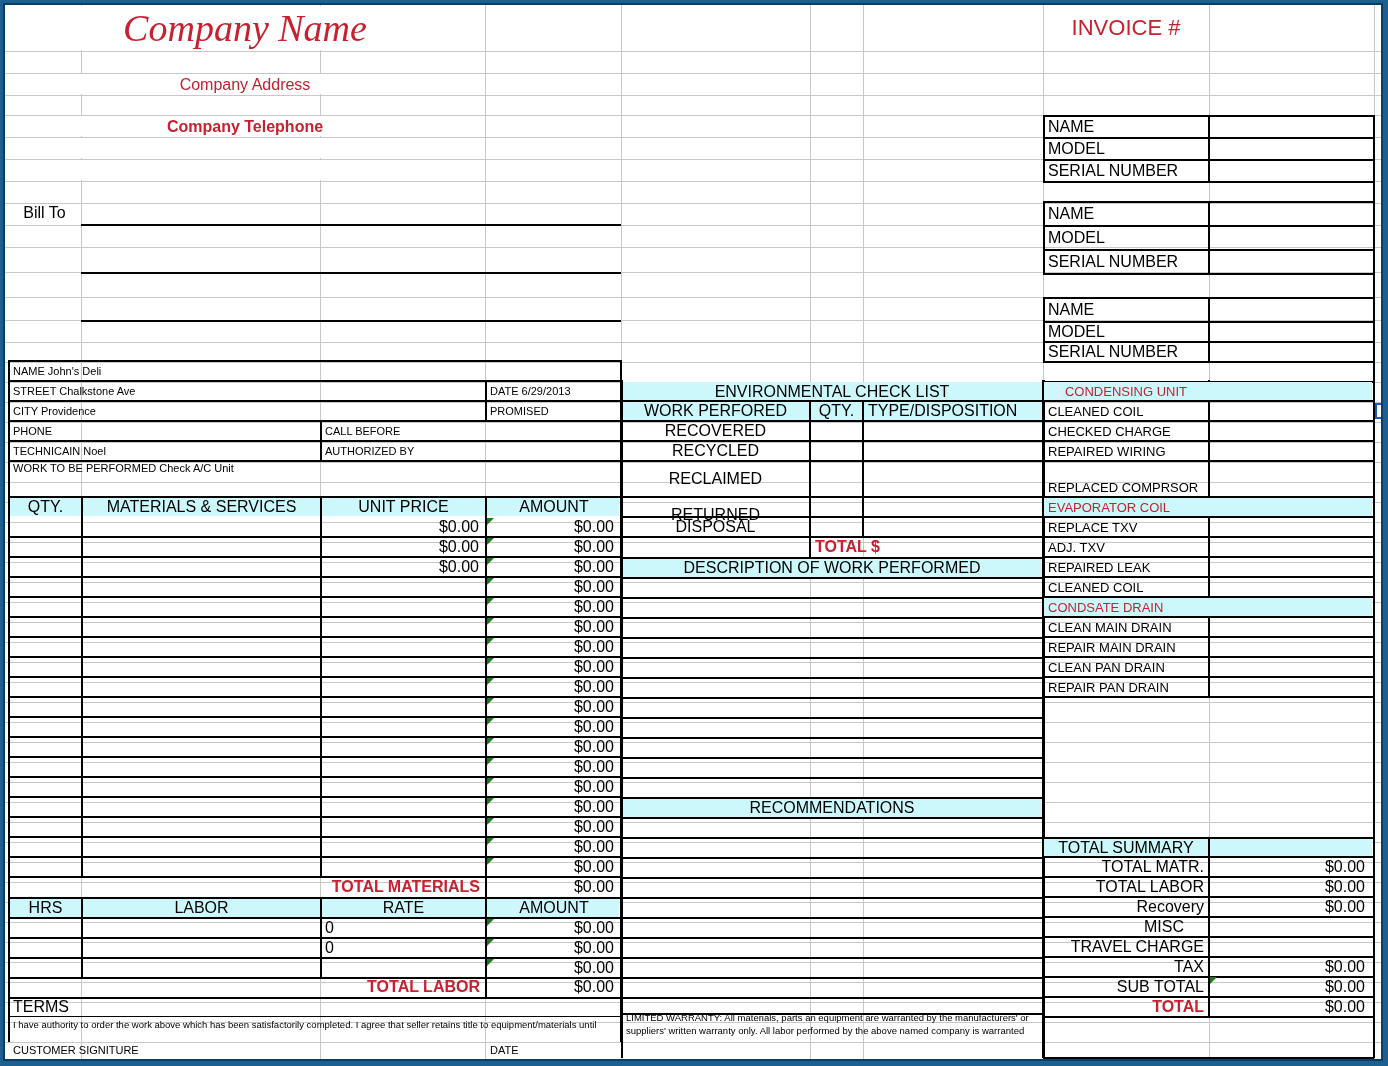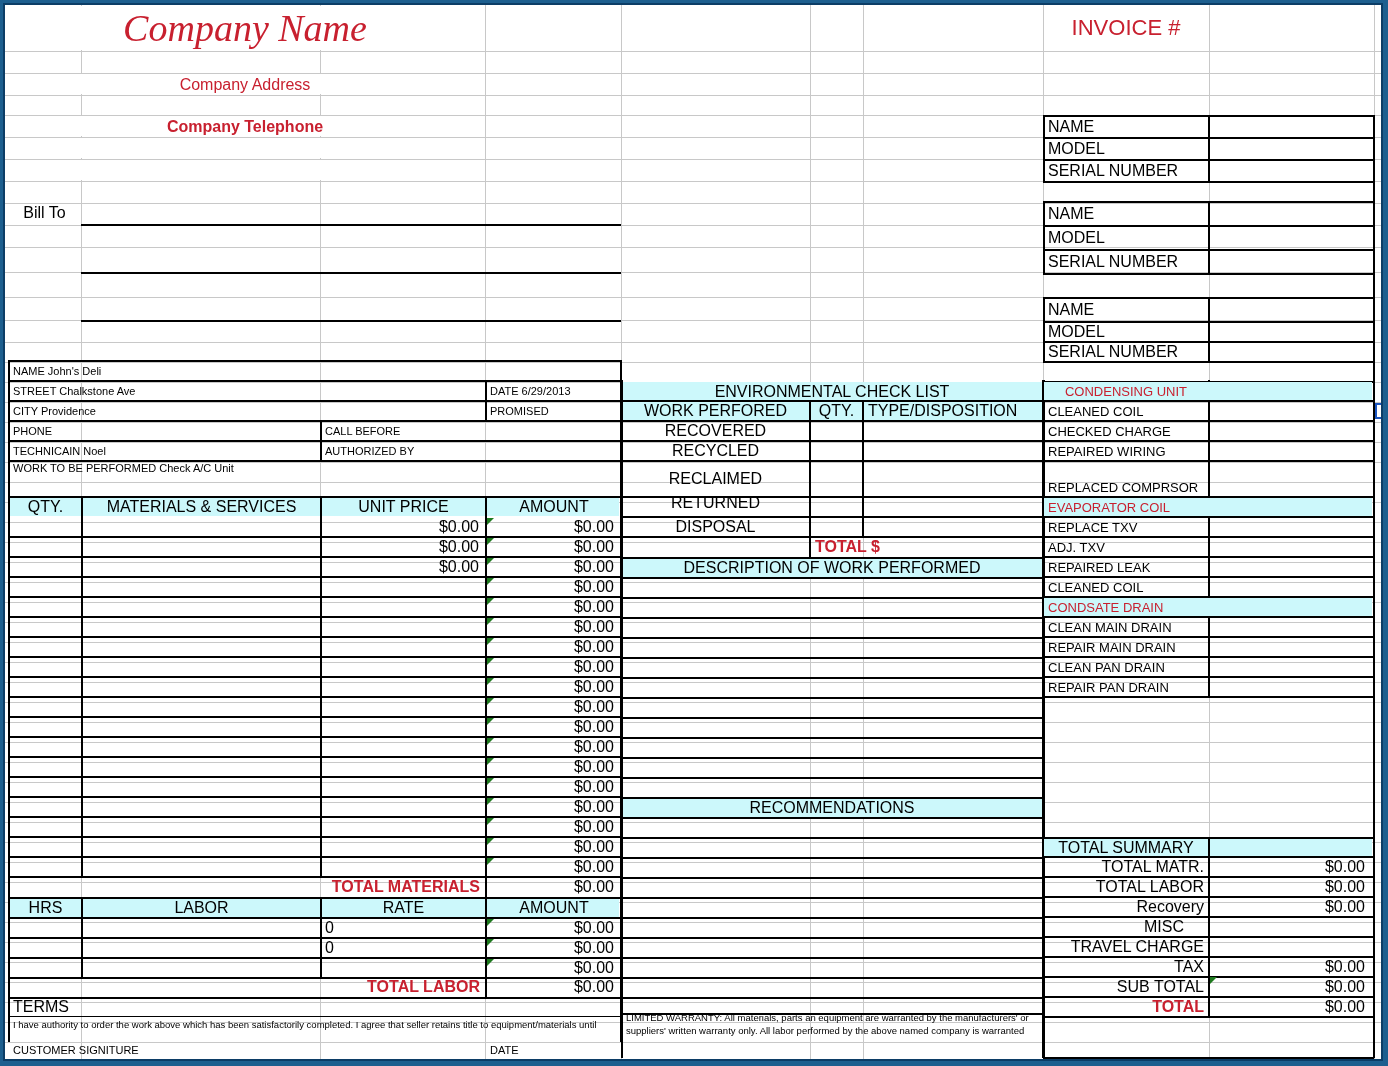--- a/index.html
+++ b/index.html
@@ -342,21 +342,21 @@
       <div class="abs" style="left: 860px; top: 416px; width: 176px; height: 19px;"></div>
       <div class="bk" style="left: 616px; top: 435px; width: 422px; height: 2px;"></div>
       <div class="cell c f16" style="left: 617px; top: 436px; width: 187px; height: 19px;">RECYCLED</div>
       <div class="abs" style="left: 807px; top: 436px; width: 50px; height: 19px;"></div>
       <div class="abs" style="left: 860px; top: 436px; width: 176px; height: 19px;"></div>
       <div class="bk" style="left: 616px; top: 455px; width: 422px; height: 2px;"></div>
       <div class="cell c f16" style="left: 617px; top: 456px; width: 187px; height: 35px;">RECLAIMED</div>
       <div class="abs" style="left: 807px; top: 456px; width: 50px; height: 35px;"></div>
       <div class="abs" style="left: 860px; top: 456px; width: 176px; height: 35px;"></div>
       <div class="bk" style="left: 616px; top: 491px; width: 422px; height: 2px;"></div>
-      <div class="cell c f16" style="left: 617px; top: 480px; width: 187px; height: 35px;">RETURNED</div>
+      <div class="cell c f16" style="left: 617px; top: 492px; width: 187px; height: 35px;">RETURNED</div>
       <div class="abs" style="left: 807px; top: 492px; width: 50px; height: 19px;"></div>
       <div class="abs" style="left: 860px; top: 492px; width: 176px; height: 19px;"></div>
       <div class="bk" style="left: 616px; top: 511px; width: 422px; height: 2px;"></div>
       <div class="cell c f16" style="left: 617px; top: 512px; width: 187px; height: 19px;">DISPOSAL</div>
       <div class="abs" style="left: 807px; top: 512px; width: 50px; height: 19px;"></div>
       <div class="abs" style="left: 860px; top: 512px; width: 176px; height: 19px;"></div>
       <div class="bk" style="left: 616px; top: 531px; width: 422px; height: 2px;"></div>
       <div class="bk" style="left: 804px; top: 395px; width: 2px; height: 157px;"></div>
       <div class="bk" style="left: 857px; top: 395px; width: 2px; height: 137px;"></div>
       <div class="cell red bold f16" style="left: 807px; top: 533px; width: 120px; height: 18px;">TOTAL $</div>

